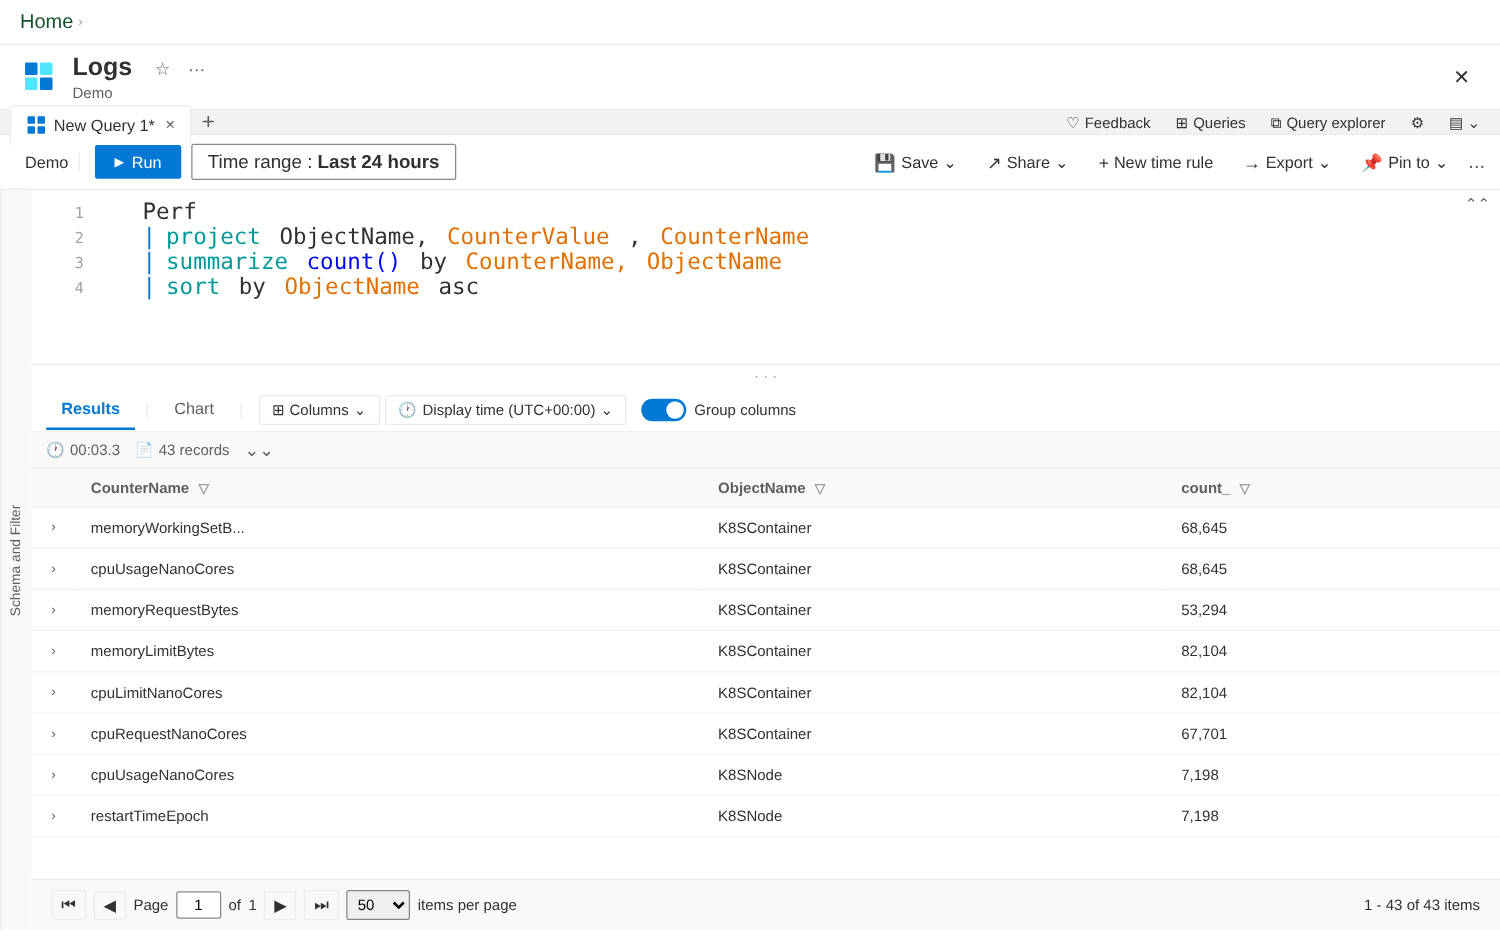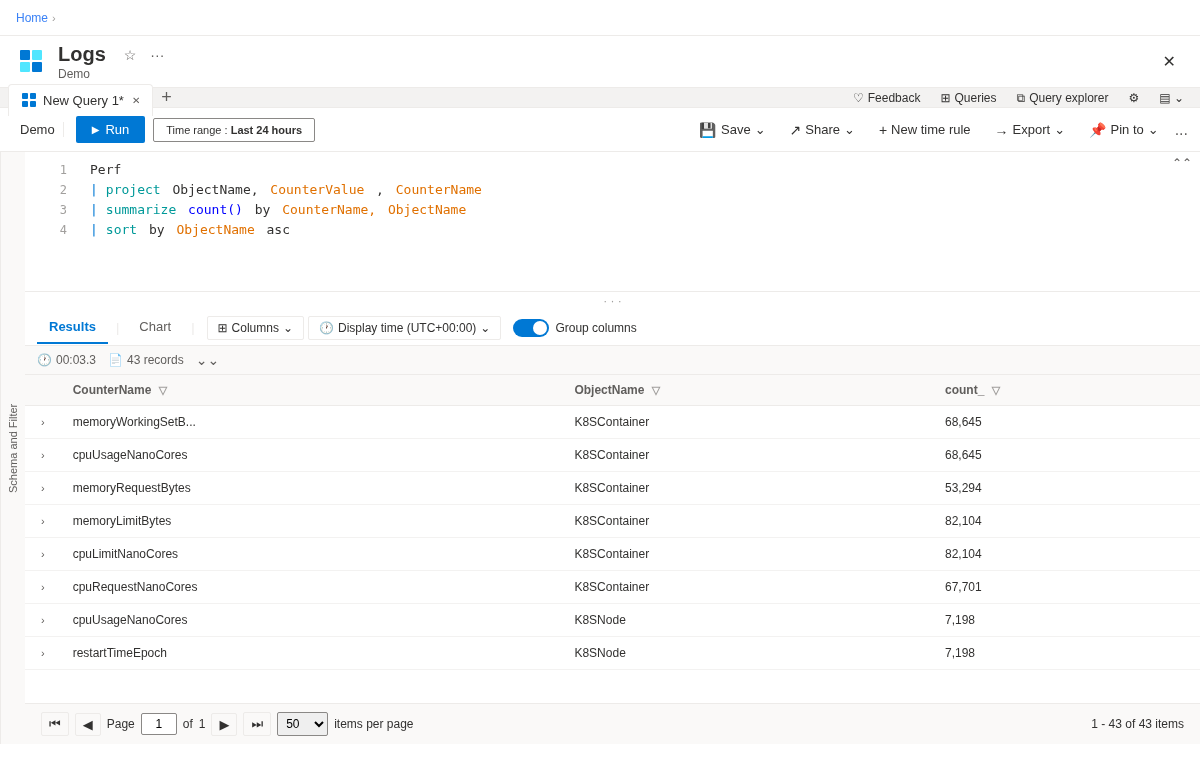--- a/index.html
+++ b/index.html
@@ -1,20 +1,20 @@
 <!DOCTYPE html>
 <html><head>
   <meta charset="utf-8">
   <style>
     * { box-sizing: border-box; margin: 0; padding: 0; }
     body { font-family: 'Segoe UI', sans-serif; font-size: 13px; background: #fff; color: #323130; width: 1200px; height: 760px; overflow: hidden; }
 
     
     .top-nav { display: flex; align-items: center; padding: 8px 16px; border-bottom: 1px solid #edebe9; height: 36px; }
-    .top-nav a { color: #3b82f6; text-decoration: none; font-size: 12px; text-align: right; }
+    .top-nav a { color: #14532d; text-decoration: none; font-size: 16px; text-align: right; }
     .top-nav .chevron { color: #a19f9d; margin: 0 4px; font-size: 11px; }
 
     
     .header { display: flex; align-items: center; padding: 8px 16px; height: 52px; border-bottom: 1px solid #edebe9; }
     .header-logo { width: 32px; height: 32px; margin-right: 10px; display: flex; align-items: center; justify-content: center; }
     .header-logo svg { width: 28px; height: 28px; }
     .header-title { font-size: 20px; font-weight: 600; color: #323130; margin-right: 8px; }
     .header-icon-btn { background: none; border: none; cursor: pointer; color: #605e5c; padding: 4px; font-size: 14px; }
     .header-title-block { display: flex; flex-direction: column; }
     .header-actions { margin-left: auto; display: flex; align-items: center; }
@@ -27,36 +27,36 @@
     .tab .close-tab { margin-left: 8px; font-size: 10px; color: #605e5c; cursor: pointer; }
     .tab-add { background: none; border: none; cursor: pointer; font-size: 18px; color: #605e5c; padding: 0 8px; }
     .tab-bar-right { margin-left: auto; display: flex; align-items: center; gap: 4px; }
     .tab-bar-btn { background: none; border: none; cursor: pointer; font-size: 12px; color: #323130; padding: 4px 8px; display: flex; align-items: center; gap: 4px; }
 
     
     .toolbar { display: flex; align-items: center; padding: 8px 12px; border-bottom: 1px solid #edebe9; height: 44px; gap: 8px; }
     .workspace-label { font-size: 13px; color: #323130; padding: 0 8px; border-right: 1px solid #edebe9; margin-right: 4px; }
     .run-btn { background: #0078d4; color: #fff; border: none; border-radius: 2px; padding: 6px 16px; font-size: 13px; cursor: pointer; display: flex; align-items: center; gap: 6px; }
     .run-btn .play-icon { font-size: 10px; }
-    .time-range-btn { border: 1px solid #8a8886; border-radius: 2px; background: #fff; padding: 5px 12px; font-size: 11px; cursor: pointer; color: #323130; }
+    .time-range-btn { border: 1px solid #8a8886; border-radius: 2px; background: #fff; padding: 5px 12px; font-size: 15px; cursor: pointer; color: #323130; }
     .toolbar-sep { flex: 1; }
     .toolbar-btn { background: none; border: none; cursor: pointer; font-size: 13px; color: #323130; padding: 4px 8px; display: flex; align-items: center; gap: 4px; }
     .toolbar-btn .btn-icon { font-size: 14px; }
     .toolbar-more { background: none; border: none; cursor: pointer; font-size: 16px; color: #605e5c; }
 
     
     .main-content { display: flex; height: calc(760px - 36px - 52px - 36px - 44px); }
     .side-label { writing-mode: vertical-rl; transform: rotate(180deg); font-size: 11px; color: #605e5c; background: #faf9f8; border-right: 1px solid #edebe9; padding: 12px 6px; display: flex; align-items: center; justify-content: center; cursor: pointer; user-select: none; min-width: 24px; }
     .editor-results { flex: 1; display: flex; flex-direction: column; overflow: hidden; }
 
     
     .query-editor { flex: 0 0 auto; border-bottom: 1px solid #edebe9; padding: 8px 0; min-height: 140px; position: relative; background: #fff; }
     .collapse-btn { position: absolute; right: 8px; top: 4px; background: none; border: none; cursor: pointer; color: #605e5c; font-size: 12px; }
     .line-nums { position: absolute; left: 0; top: 8px; bottom: 0; width: 50px; text-align: right; padding-right: 8px; color: #a19f9d; font-size: 12px; font-family: 'Consolas', monospace; line-height: 20px; }
-    .code-area { margin-left: 57px; font-family: 'Consolas', monospace; font-size: 13px; line-height: 20px; padding: 0 8px; }
+    .code-area { margin-left: 81px; font-family: 'Consolas', monospace; font-size: 18px; line-height: 20px; padding: 0 8px; }
     .code-line { display: flex; align-items: baseline; gap: 4px; white-space: nowrap; }
     .pipe { color: #0078d4; margin-right: 4px; }
     .kw-blue { color: #0000ff; }
     .kw-teal { color: #009999; }
     .kw-orange { color: #e07000; }
     .kw-plain { color: #323130; }
     .drag-handle { text-align: center; color: #a19f9d; font-size: 12px; padding: 2px; cursor: ns-resize; }
 
     
     .results-area { flex: 1; overflow: hidden; display: flex; flex-direction: column; }

